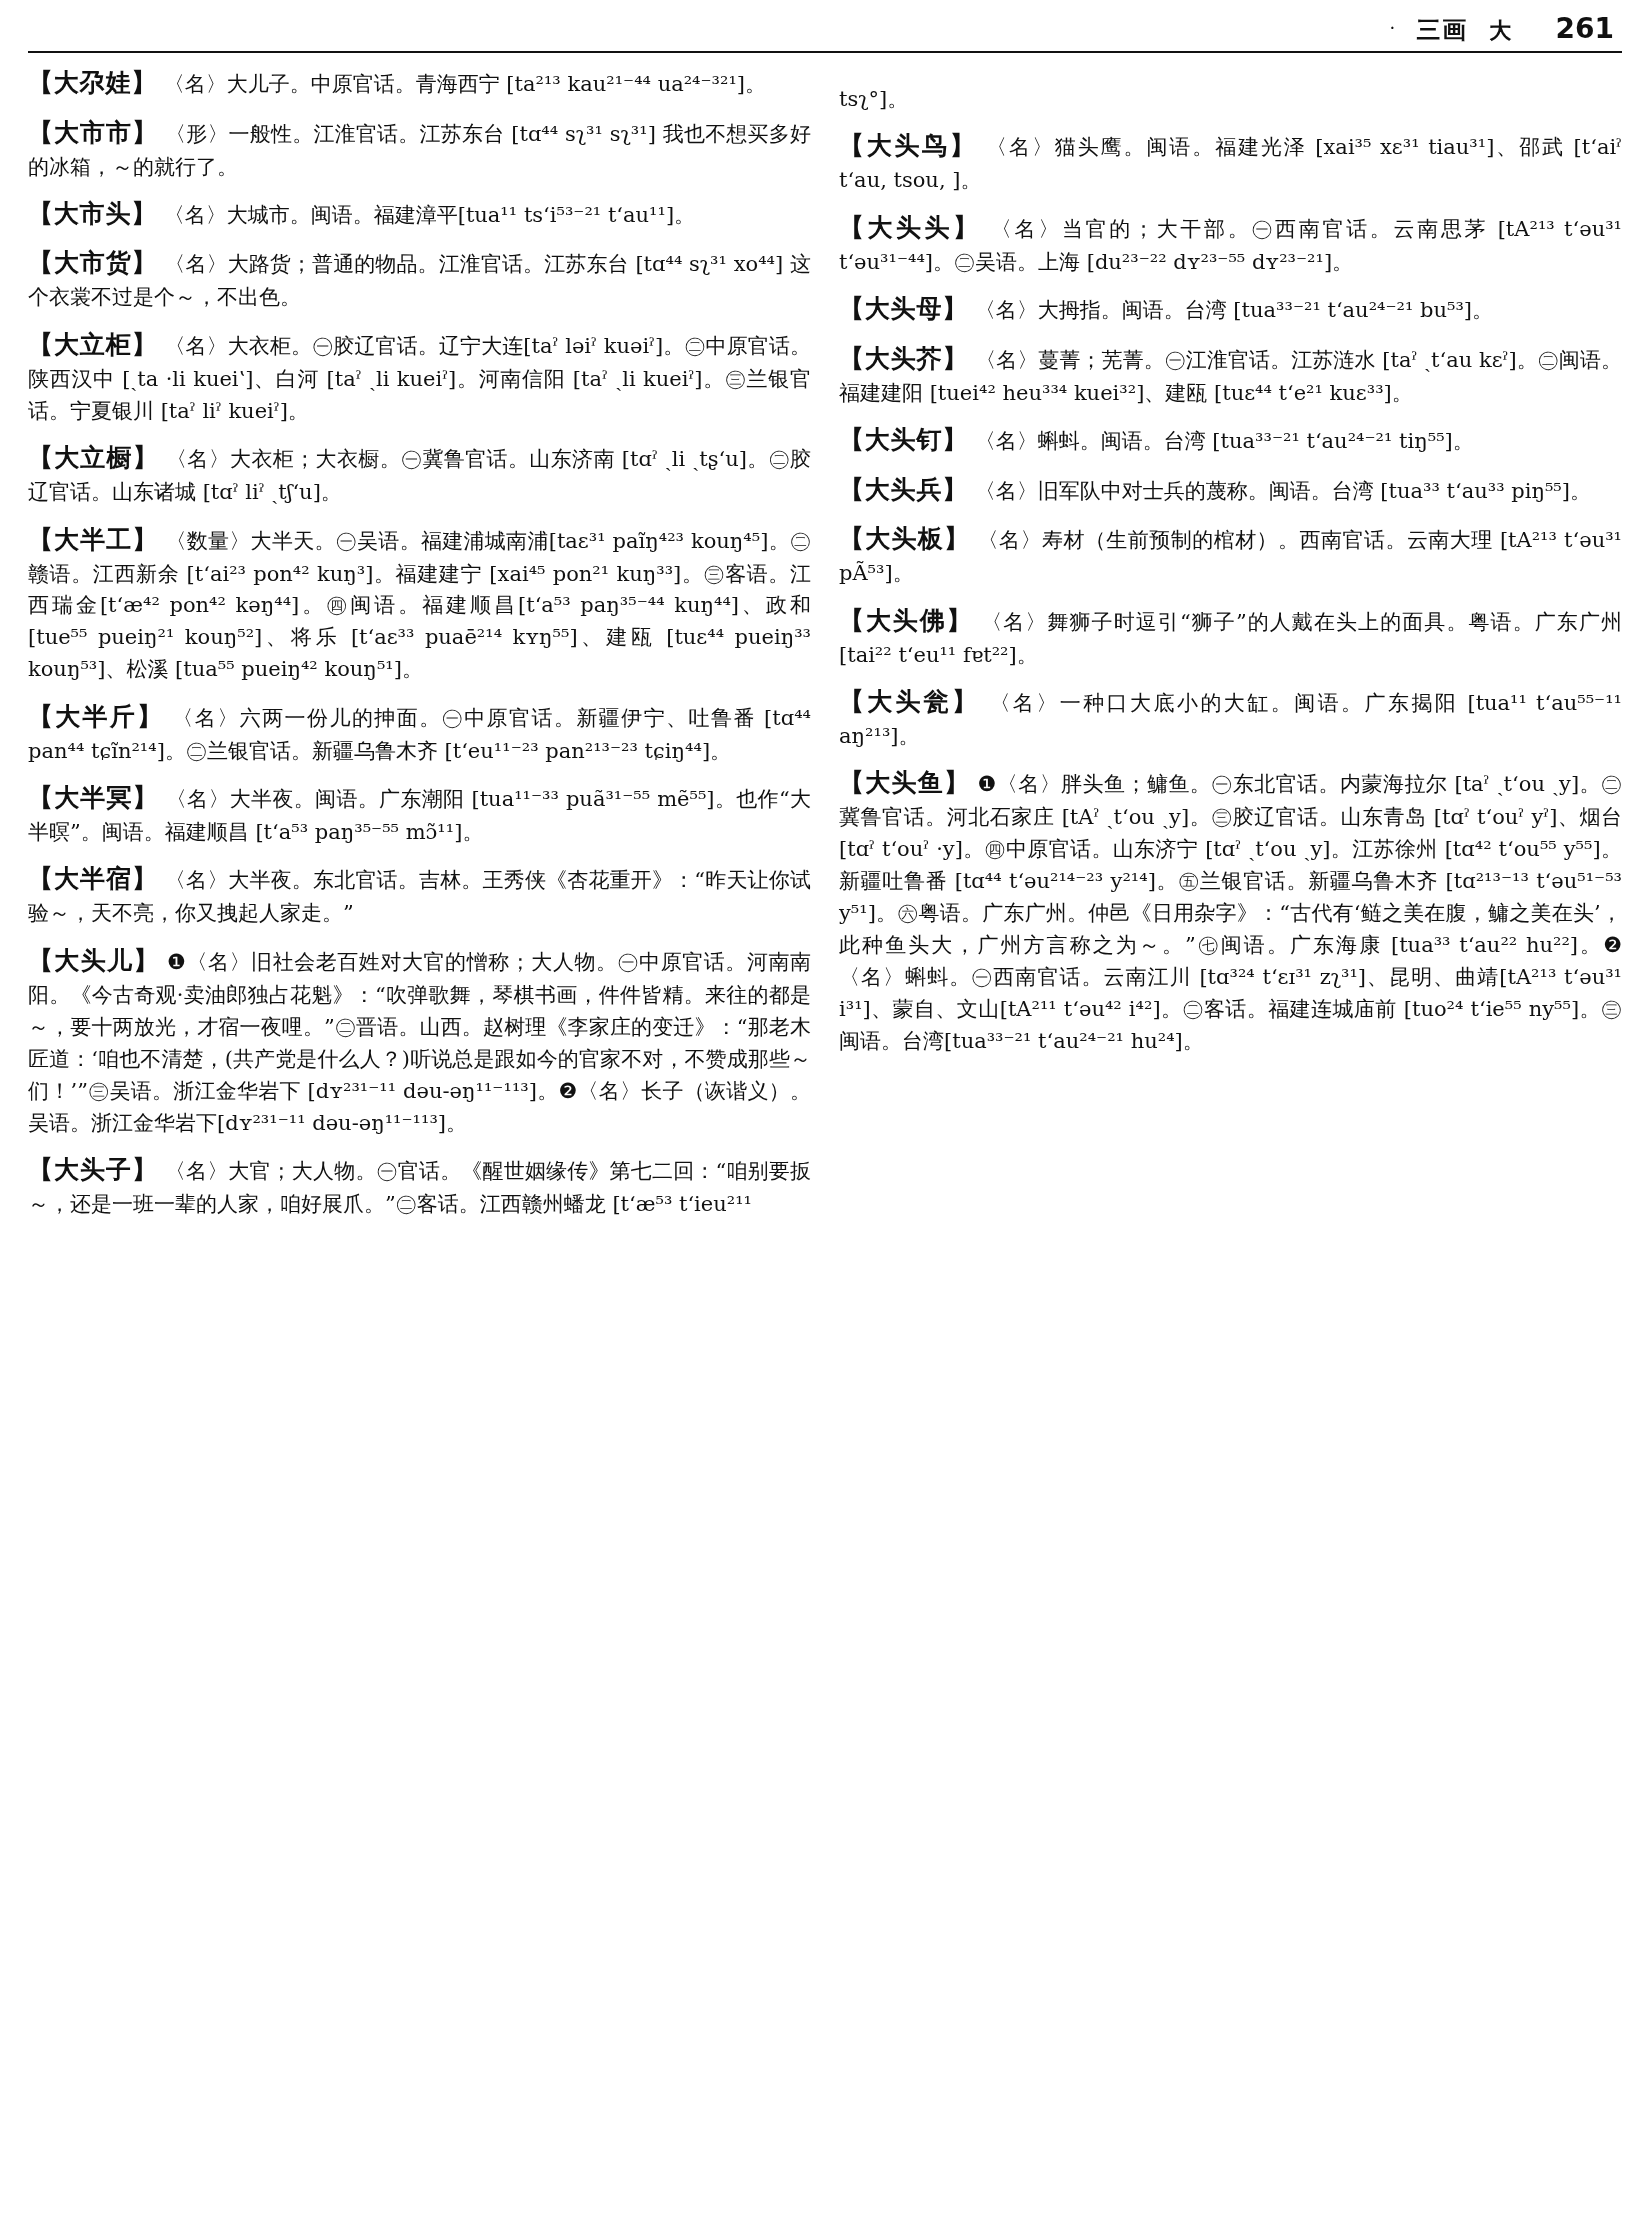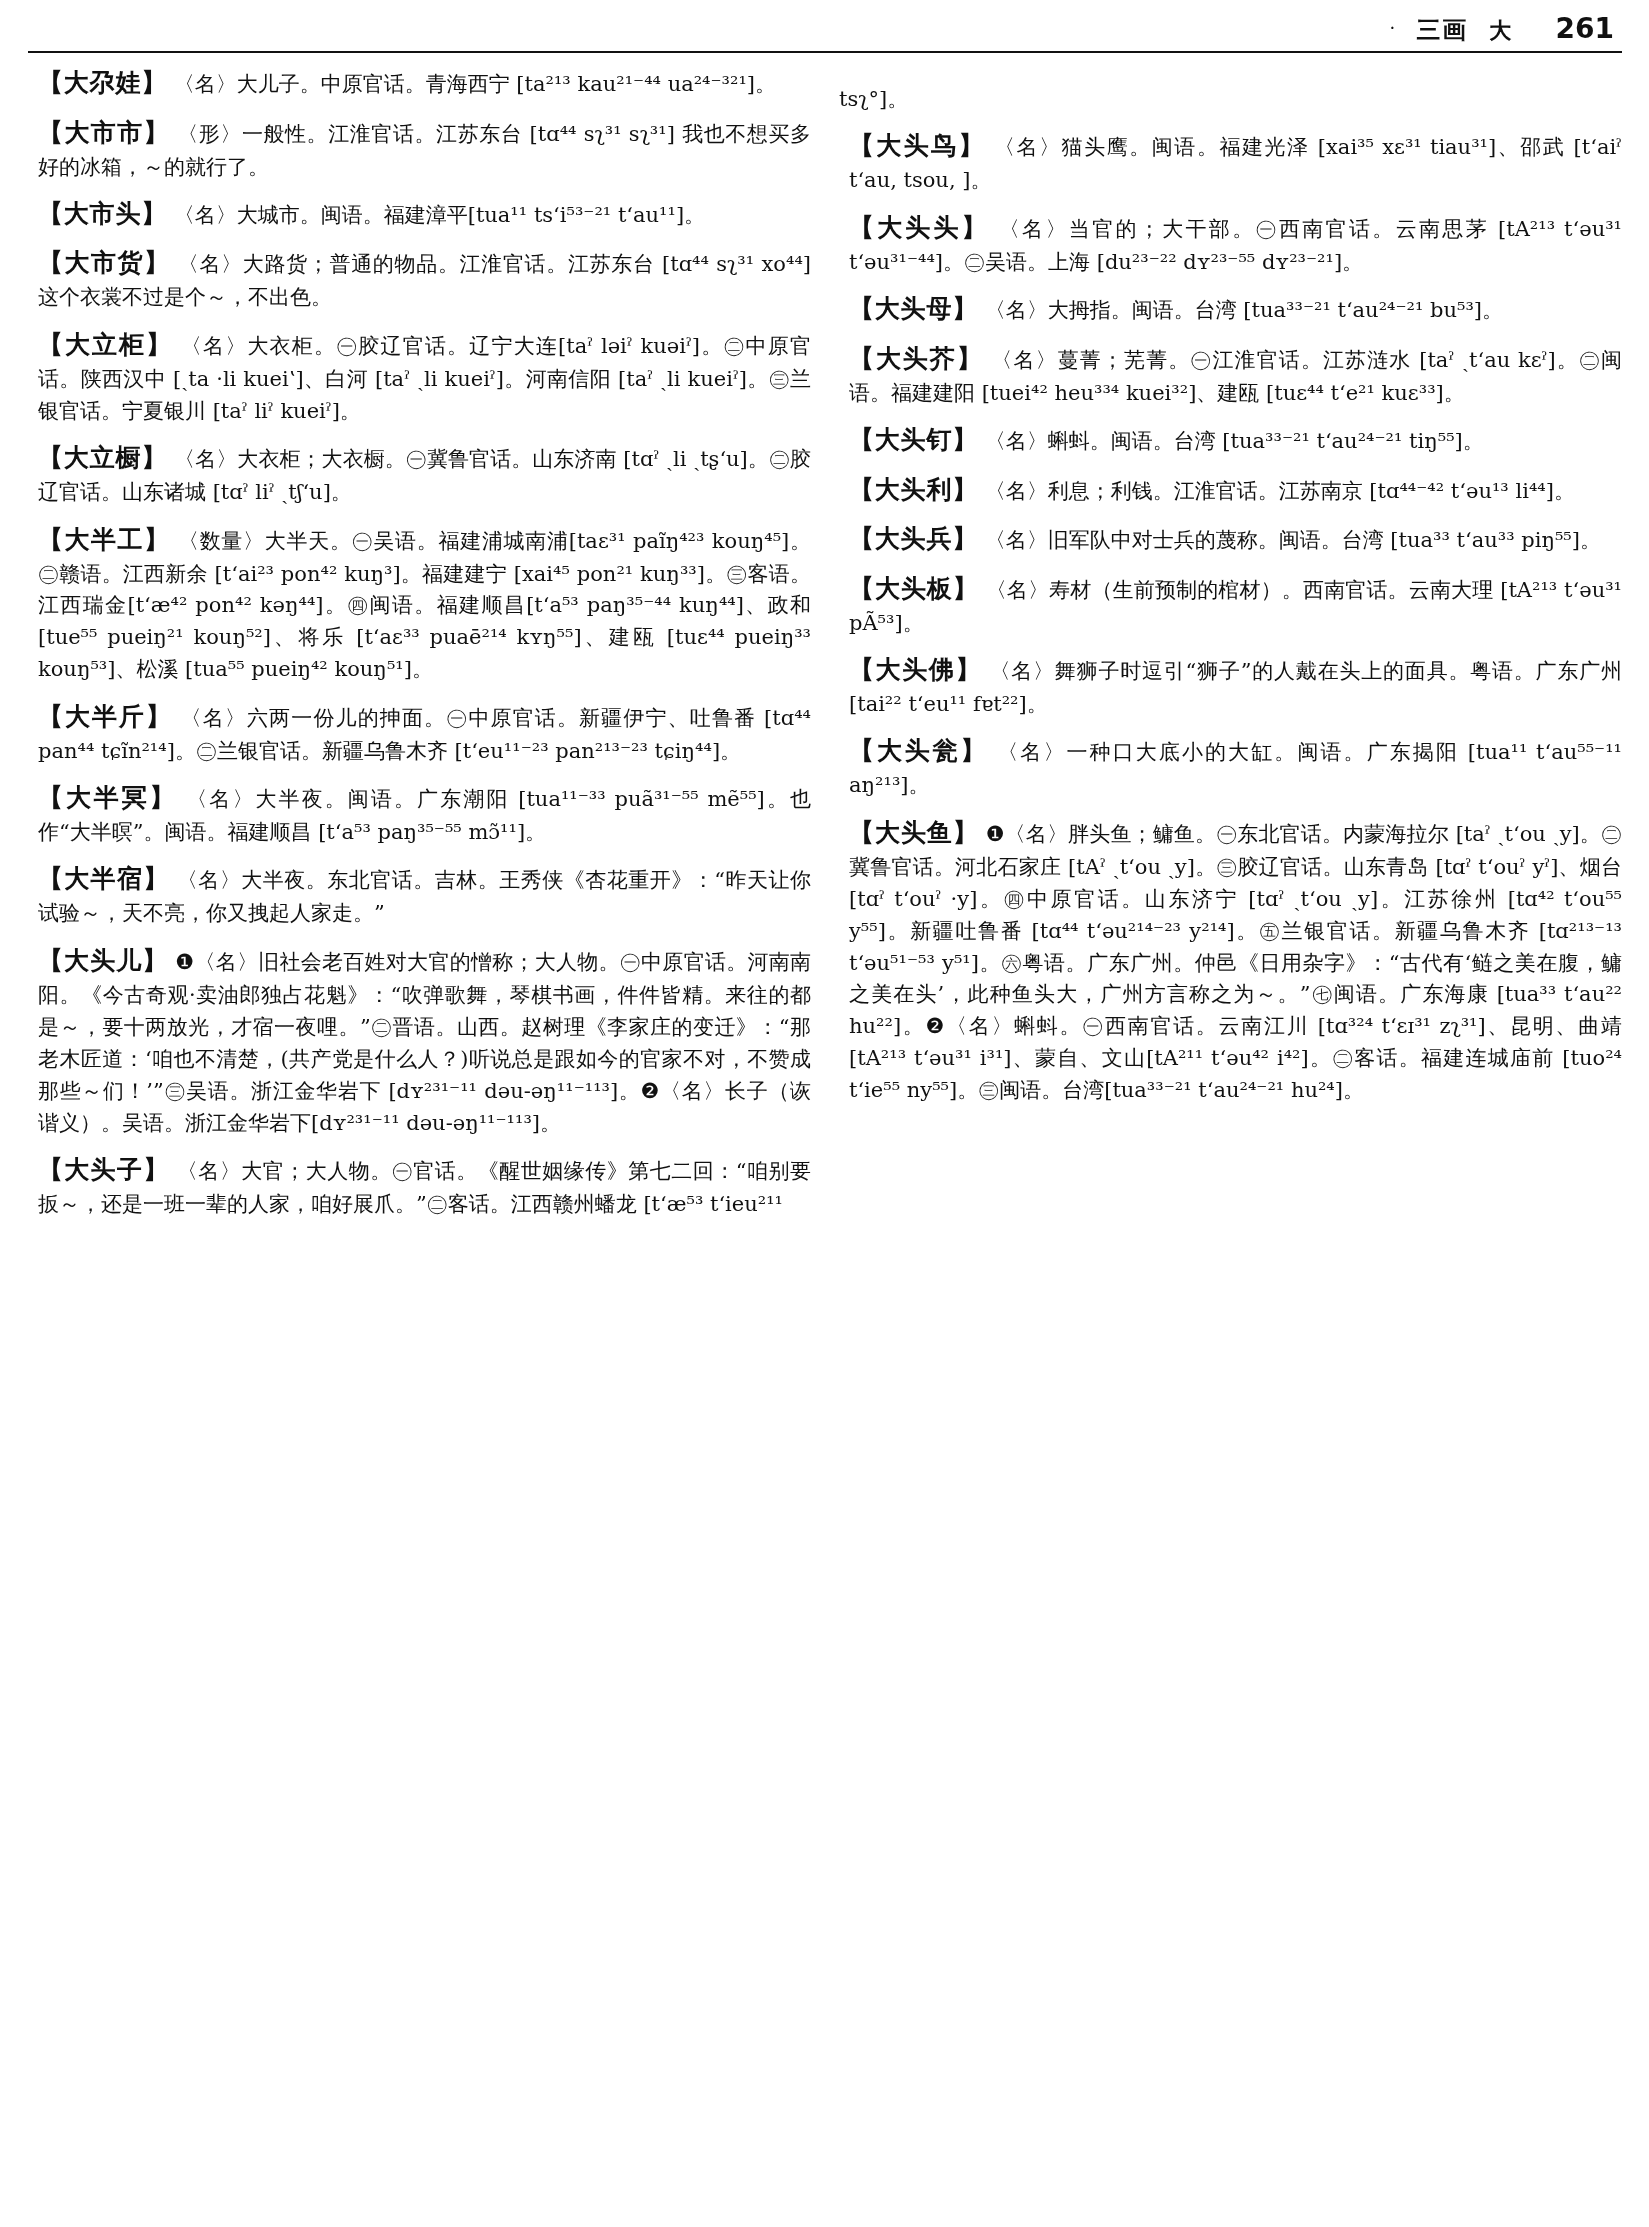--- a/index.html
+++ b/index.html
@@ -85,21 +85,20 @@
     width: 783px;
     position: relative;
   }
 
   .entry {
     margin-bottom: 11.5px;
     font-size: 21px;
     line-height: 1.52;
     text-align: justify;
     text-justify: inter-character;
-    margin-left: 10px;
   }
   .entry:last-child { margin-bottom: 0; }
 
   .hw {
     font-family: "DejaVu Sans", "Liberation Sans", sans-serif;
     font-weight: bold;
     font-size: 25px;
     letter-spacing: 0.8px;
     white-space: nowrap;
   }
@@ -194,24 +193,20 @@
       </div>
       <div class="entry">
         <span class="hw">【大头芥】</span>
         <span>〈名〉蔓菁；芜菁。㊀江淮官话。江苏涟水 [taˀ ˏtʻau kɛˀ]。㊁闽语。福建建阳 [tuei⁴² heu³³⁴ kuei³²]、建瓯 [tuɛ⁴⁴ tʻe²¹ kuɛ³³]。</span>
       </div>
       <div class="entry">
         <span class="hw">【大头钉】</span>
         <span>〈名〉蝌蚪。闽语。台湾 [tua³³⁻²¹ tʻau²⁴⁻²¹ tiŋ⁵⁵]。</span>
       </div>
       <div class="entry">
-        <span class="hw">【大头利】</span>
-        <span>〈名〉利息；利钱。江淮官话。江苏南京 [tɑ⁴⁴⁻⁴² tʻəu¹³ li⁴⁴]。</span>
-      </div>
-      <div class="entry">
         <span class="hw">【大头兵】</span>
         <span>〈名〉旧军队中对士兵的蔑称。闽语。台湾 [tua³³ tʻau³³ piŋ⁵⁵]。</span>
       </div>
       <div class="entry">
         <span class="hw">【大头板】</span>
         <span>〈名〉寿材（生前预制的棺材）。西南官话。云南大理 [tA²¹³ tʻəu³¹ pÃ⁵³]。</span>
       </div>
       <div class="entry">
         <span class="hw">【大头佛】</span>
         <span>〈名〉舞狮子时逗引“狮子”的人戴在头上的面具。粤语。广东广州 [tai²² tʻeu¹¹ fɐt²²]。</span>

